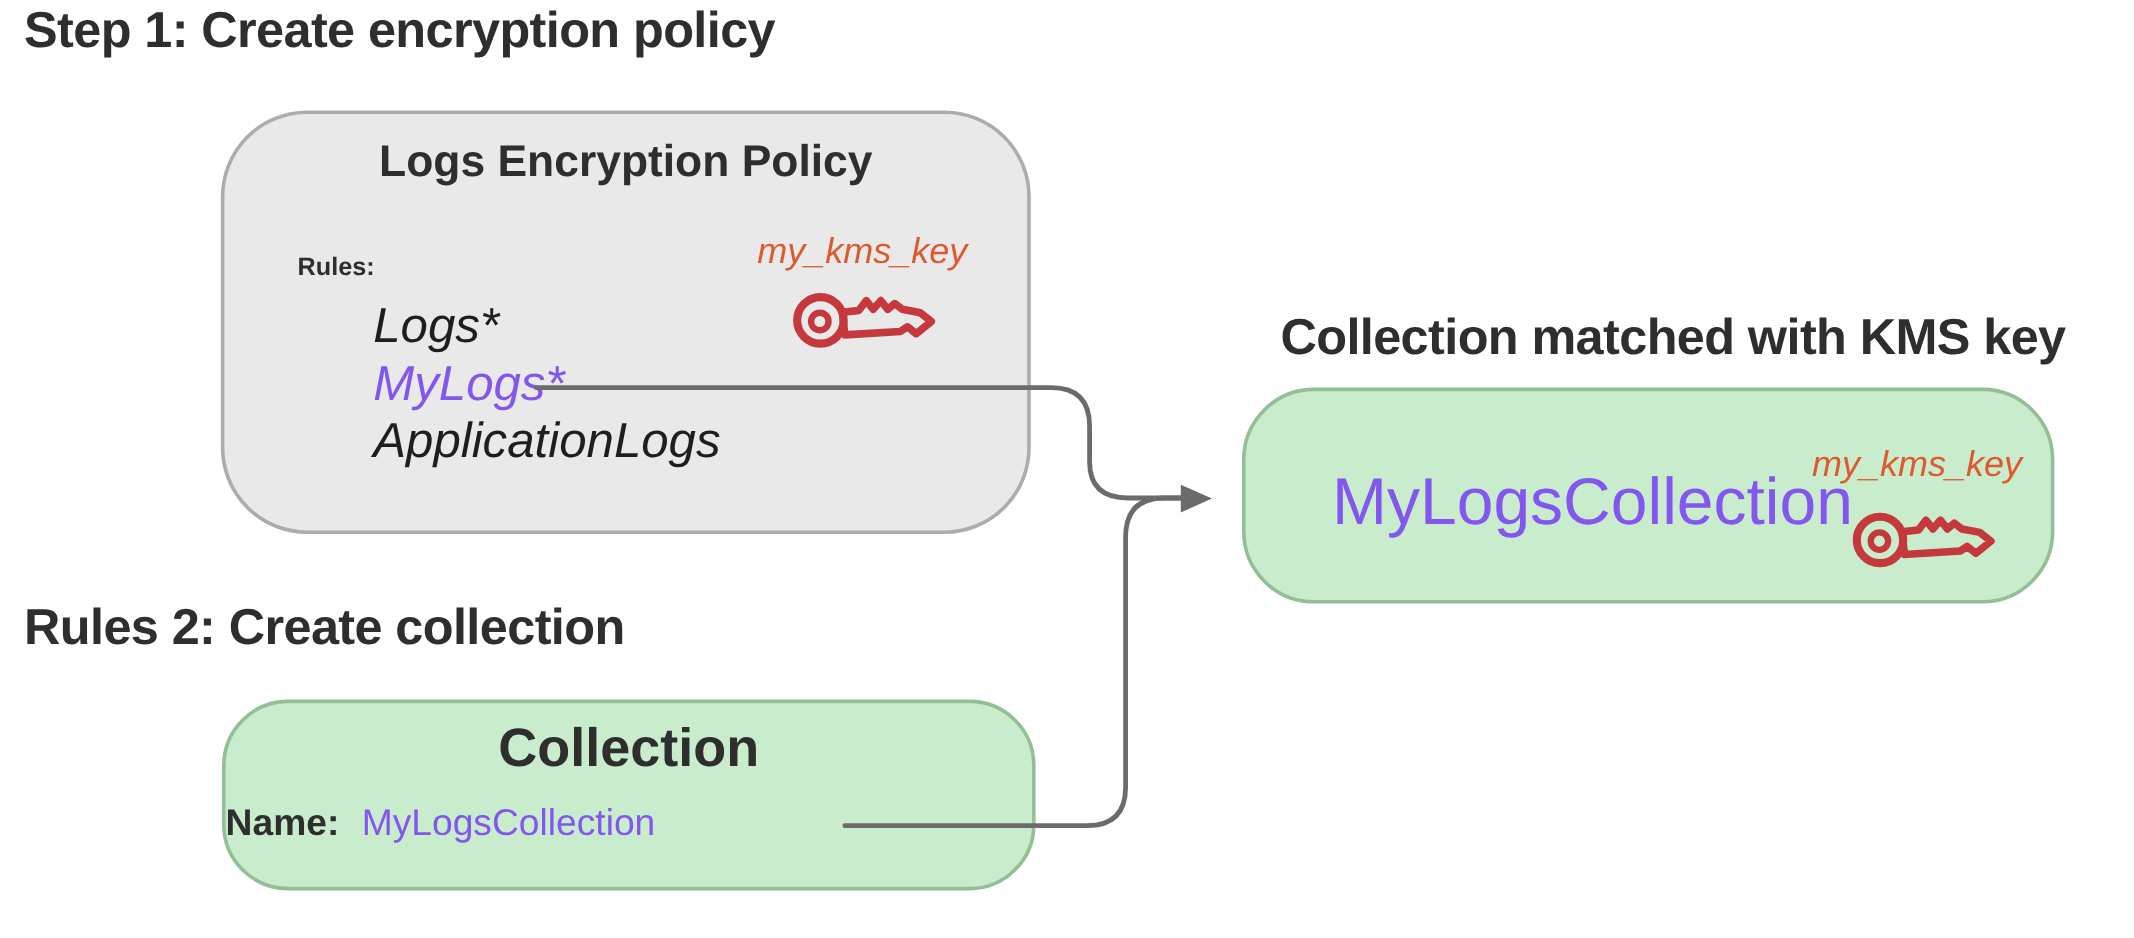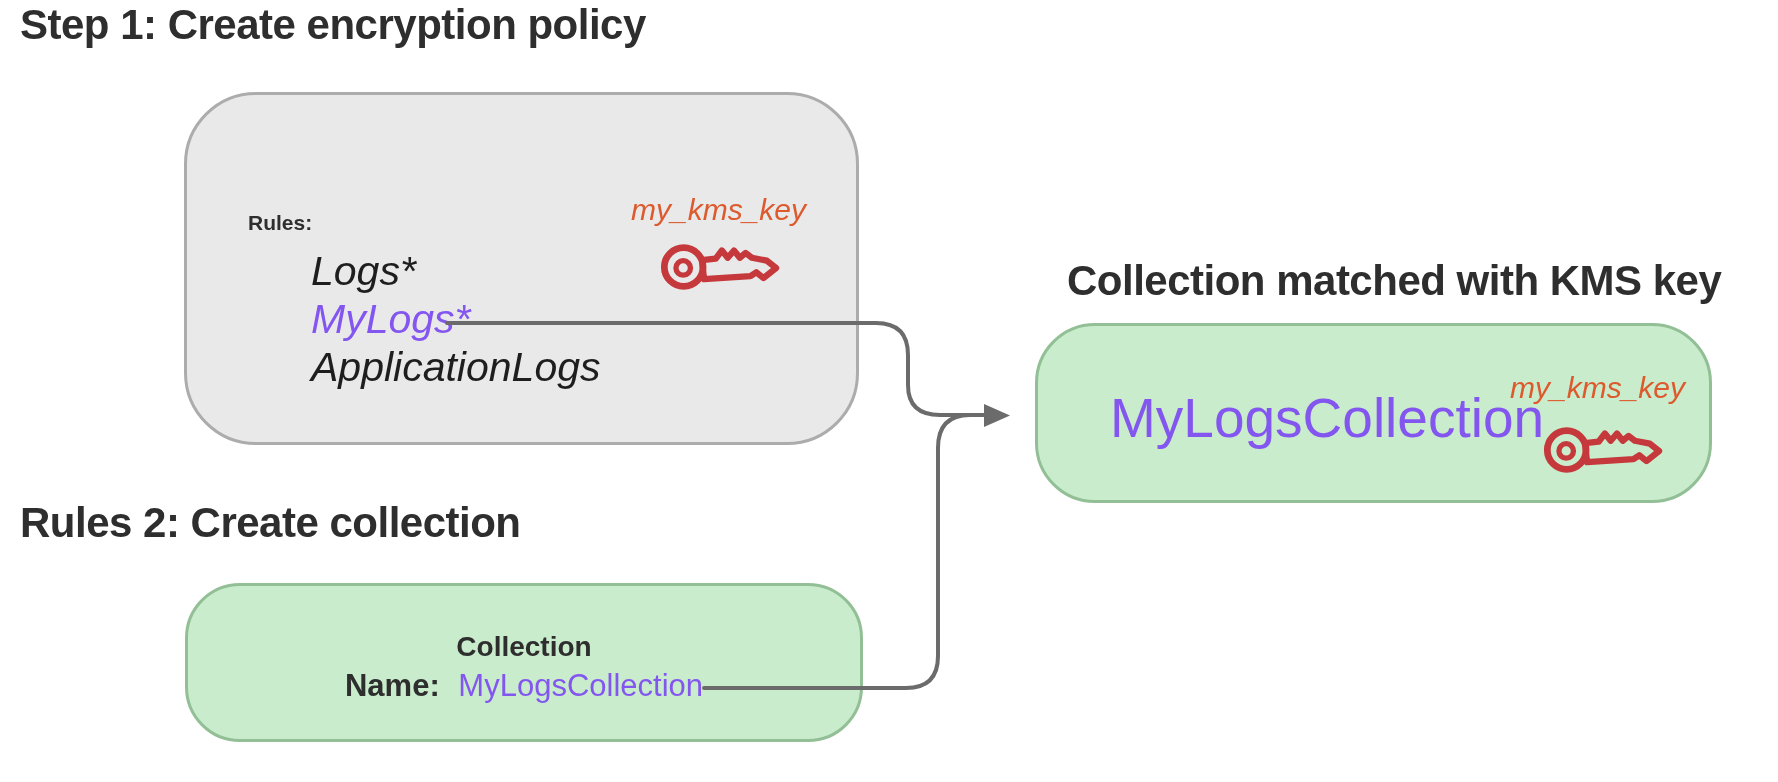--- a/index.html
+++ b/index.html
@@ -36,46 +36,47 @@
   }
   .result-box{
     left:1035px;top:323px;width:677px;height:180px;border-radius:60px;
     background:var(--green-fill);border:3px solid var(--green-border);
   }
   .box-title{
     position:absolute;left:0;right:0;text-align:center;
     font-weight:700;color:var(--heading);white-space:nowrap;
   }
   .policy-title{top:18px;font-size:37px;line-height:44px;}
-  .collection-title{top:16px;font-size:28px;line-height:42px;margin-top:24px;}
+  .collection-title{top:16px;font-size:45px;line-height:42px;}
   .rules-label{position:absolute;left:61px;top:108px;font-size:21px;font-weight:700;line-height:40px;color:var(--heading);}
   .rule-item{position:absolute;left:124px;font-size:41px;line-height:40px;font-style:italic;color:#1e1e1e;white-space:nowrap;}
   .rule-item.hl{color:var(--purple);}
   .kms-label{position:absolute;font-size:30px;line-height:38px;font-style:italic;color:var(--orange);white-space:nowrap;}
   .key-icon{position:absolute;width:122px;height:60px;}
   .name-line{
-    position:absolute;left:0;right:0;top:80px;text-align:center;
+    position:absolute;left:0;right:0;top:80px;text-align:left;
     font-size:31px;line-height:40px;white-space:nowrap;
   }
   .name-label{font-weight:700;color:var(--heading);}
   .name-value{color:var(--purple);margin-left:10px;}
   .result-name{
     position:absolute;left:72px;top:62px;font-size:55px;line-height:60px;
     color:var(--purple);white-space:nowrap;
   }
   .connector-svg{position:absolute;left:0;top:0;pointer-events:none;}
 </style>
 </head>
 <body>
 
 <div class="canvas">
 
   <div class="abs step-heading" style="left:20px;top:0;">Step 1: Create encryption policy</div>
 
   <div class="box policy-box">
+    <div class="box-title policy-title">Logs Encryption Policy</div>
     <div class="rules-label">Rules:</div>
     <div class="rule-item" style="top:156px;">Logs*</div>
     <div class="rule-item hl" style="top:204px;">MyLogs*</div>
     <div class="rule-item" style="top:252px;">ApplicationLogs</div>
     <div class="kms-label" style="left:444px;top:96px;">my_kms_key</div>
     <svg class="key-icon" style="left:471px;top:141px;" viewBox="0 0 125 62">
       <circle cx="26" cy="32" r="20" fill="none" stroke="var(--key-red)" stroke-width="7"></circle>
       <circle cx="25.5" cy="33" r="7.5" fill="none" stroke="var(--key-red)" stroke-width="5.5"></circle>
       <path d="M45 25 L59 23.5 L65.5 15 L71.5 22.5 L78 15 L84 22.5 L90 17.5 L96.5 22.5 L112 25.5 L121.5 33 L108.5 43.5 L101 37.5 L95 41.5 L47 44.5 Z" fill="none" stroke="var(--key-red)" stroke-width="6.5" stroke-linejoin="round"></path>
     </svg>

